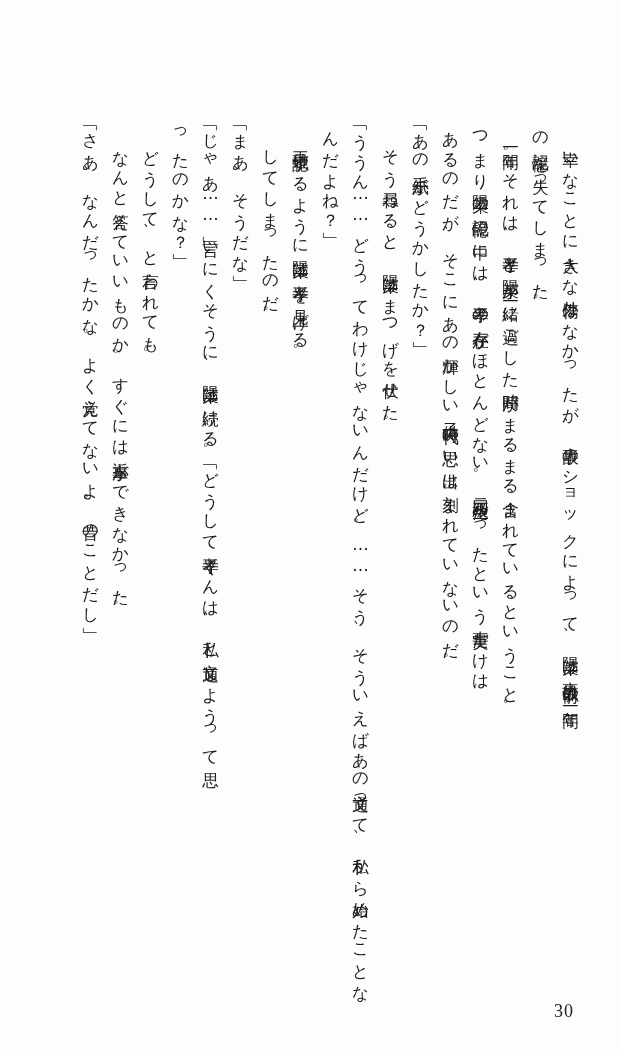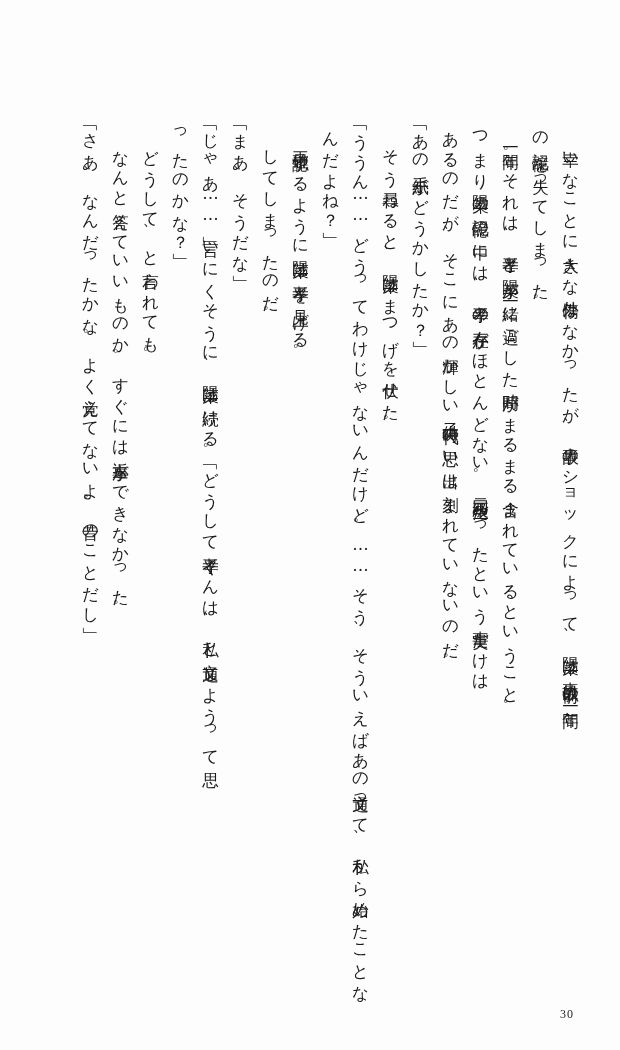--- a/index.html
+++ b/index.html
@@ -46,21 +46,21 @@
     color: #1b1b1b;
     font-family: "DejaVu Serif", "Liberation Serif", serif;
     white-space: pre;
     overflow: visible;
   }
   
   .page-number {
     position: absolute;
     bottom: 28px;
     right: 46px;
-    font-size: 12px;
+    font-size: 18px;
     font-family: "Liberation Serif", "DejaVu Serif", serif;
     color: #222;
     letter-spacing: 1px;
     margin-top: 16px;
   }
 </style>
 </head>
 <body>
 
 <div class="page">

